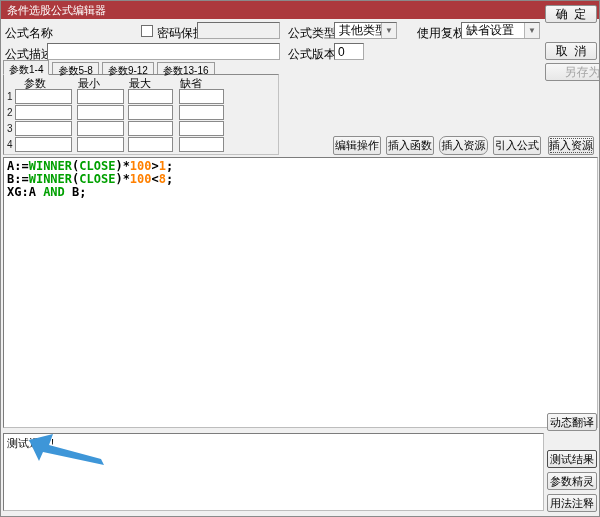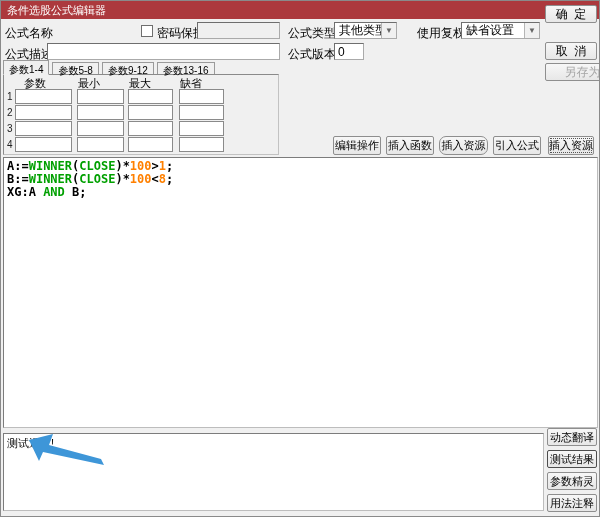--- a/index.html
+++ b/index.html
@@ -173,18 +173,18 @@
   <div class="code-editor"><div class="code-line"><span class="tk-k">A:=</span><span class="tk-g">WINNER</span><span class="tk-k">(</span><span class="tk-g">CLOSE</span><span class="tk-k">)*</span><span class="tk-o">100</span><span class="tk-k">&gt;</span><span class="tk-o">1</span><span class="tk-k">;</span></div><div class="code-line"><span class="tk-k">B:=</span><span class="tk-g">WINNER</span><span class="tk-k">(</span><span class="tk-g">CLOSE</span><span class="tk-k">)*</span><span class="tk-o">100</span><span class="tk-k">&lt;</span><span class="tk-o">8</span><span class="tk-k">;</span></div><div class="code-line"><span class="tk-k">XG:A </span><span class="tk-g">AND</span><span class="tk-k"> B;</span></div></div>
 
   <div class="result-panel">
     <span>测试通过!</span>
   </div>
 
   <svg class="annotation-arrow" width="100" height="40" viewBox="0 0 100 40">
     <polygon points="10,8 34,2 30,13 82,27 85,33 24,20 20,29" fill="#3e96d8"></polygon>
   </svg>
 
-  <div class="btn small side-btn" style="top:427px;">动态翻译</div>
+  <div class="btn small side-btn" style="top:412px;">动态翻译</div>
   <div class="btn small side-btn default-btn" style="top:449px;">测试结果</div>
   <div class="btn small side-btn" style="top:471px;">参数精灵</div>
   <div class="btn small side-btn" style="top:493px;">用法注释</div>
 
 </div>
 
 </body></html>

